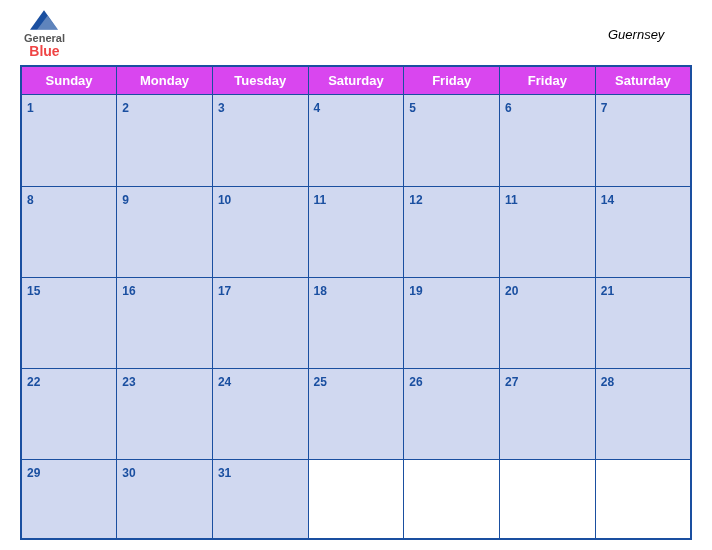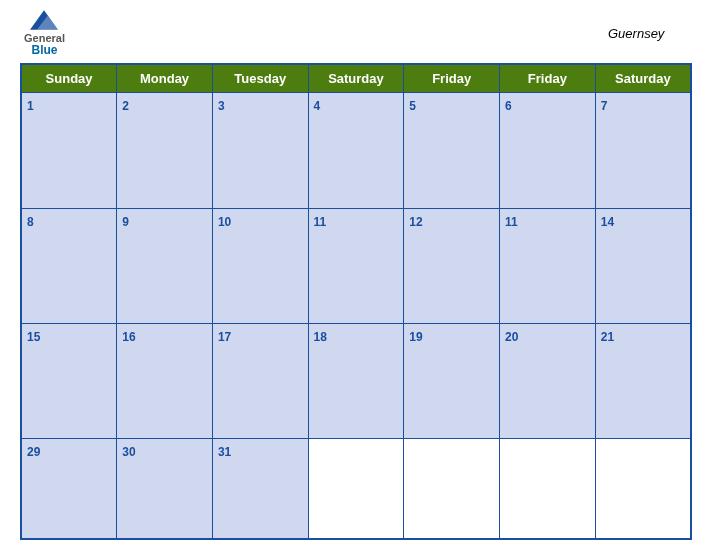--- a/index.html
+++ b/index.html
@@ -30,23 +30,23 @@
     }
 
     .logo-text-general {
       font-size: 11px;
       color: #555;
       font-weight: bold;
       line-height: 1.1;
     }
 
     .logo-text-blue {
-      font-size: 12px;
+      font-size: 14px;
       font-weight: bold;
-      color: #0369a1;
+      color: #ef4444;
       line-height: 1.1;
     }
 
     .logo-icon {
       width: 28px;
       height: 20px;
       margin-bottom: 2px;
     }
 
     .month-title {
@@ -66,21 +66,21 @@
     }
 
     .calendar {
       width: 100%;
       border-collapse: collapse;
       border: 2px solid #1a4fa0;
       flex: 1;
     }
 
     .calendar th {
-      background-color: #4d7c0f;
+      background-color: #d946ef;
       color: #fff;
       font-size: 13px;
       font-weight: bold;
       text-align: center;
       padding: 6px 2px;
       border: 1px solid #1a4fa0;
     }
 
     .calendar td {
       border: 1px solid #1a4fa0;
@@ -157,20 +157,29 @@
       </tr>
       <tr>
         <td class="filled"><span class="day-num">15</span></td>
         <td class="filled"><span class="day-num">16</span></td>
         <td class="filled"><span class="day-num">17</span></td>
         <td class="filled"><span class="day-num">18</span></td>
         <td class="filled"><span class="day-num">19</span></td>
         <td class="filled"><span class="day-num">20</span></td>
         <td class="filled"><span class="day-num">21</span></td>
       </tr>
+      <tr>
+        <td class="filled"><span class="day-num">22</span></td>
+        <td class="filled"><span class="day-num">23</span></td>
+        <td class="filled"><span class="day-num">24</span></td>
+        <td class="filled"><span class="day-num">25</span></td>
+        <td class="filled"><span class="day-num">26</span></td>
+        <td class="filled"><span class="day-num">27</span></td>
+        <td class="filled"><span class="day-num">28</span></td>
+      </tr>
       <tr class="last-row">
         <td class="filled"><span class="day-num">29</span></td>
         <td class="filled"><span class="day-num">30</span></td>
         <td class="filled"><span class="day-num">31</span></td>
         <td class="empty"></td>
         <td class="empty"></td>
         <td class="empty"></td>
         <td class="empty"></td>
       </tr>
     </tbody>

